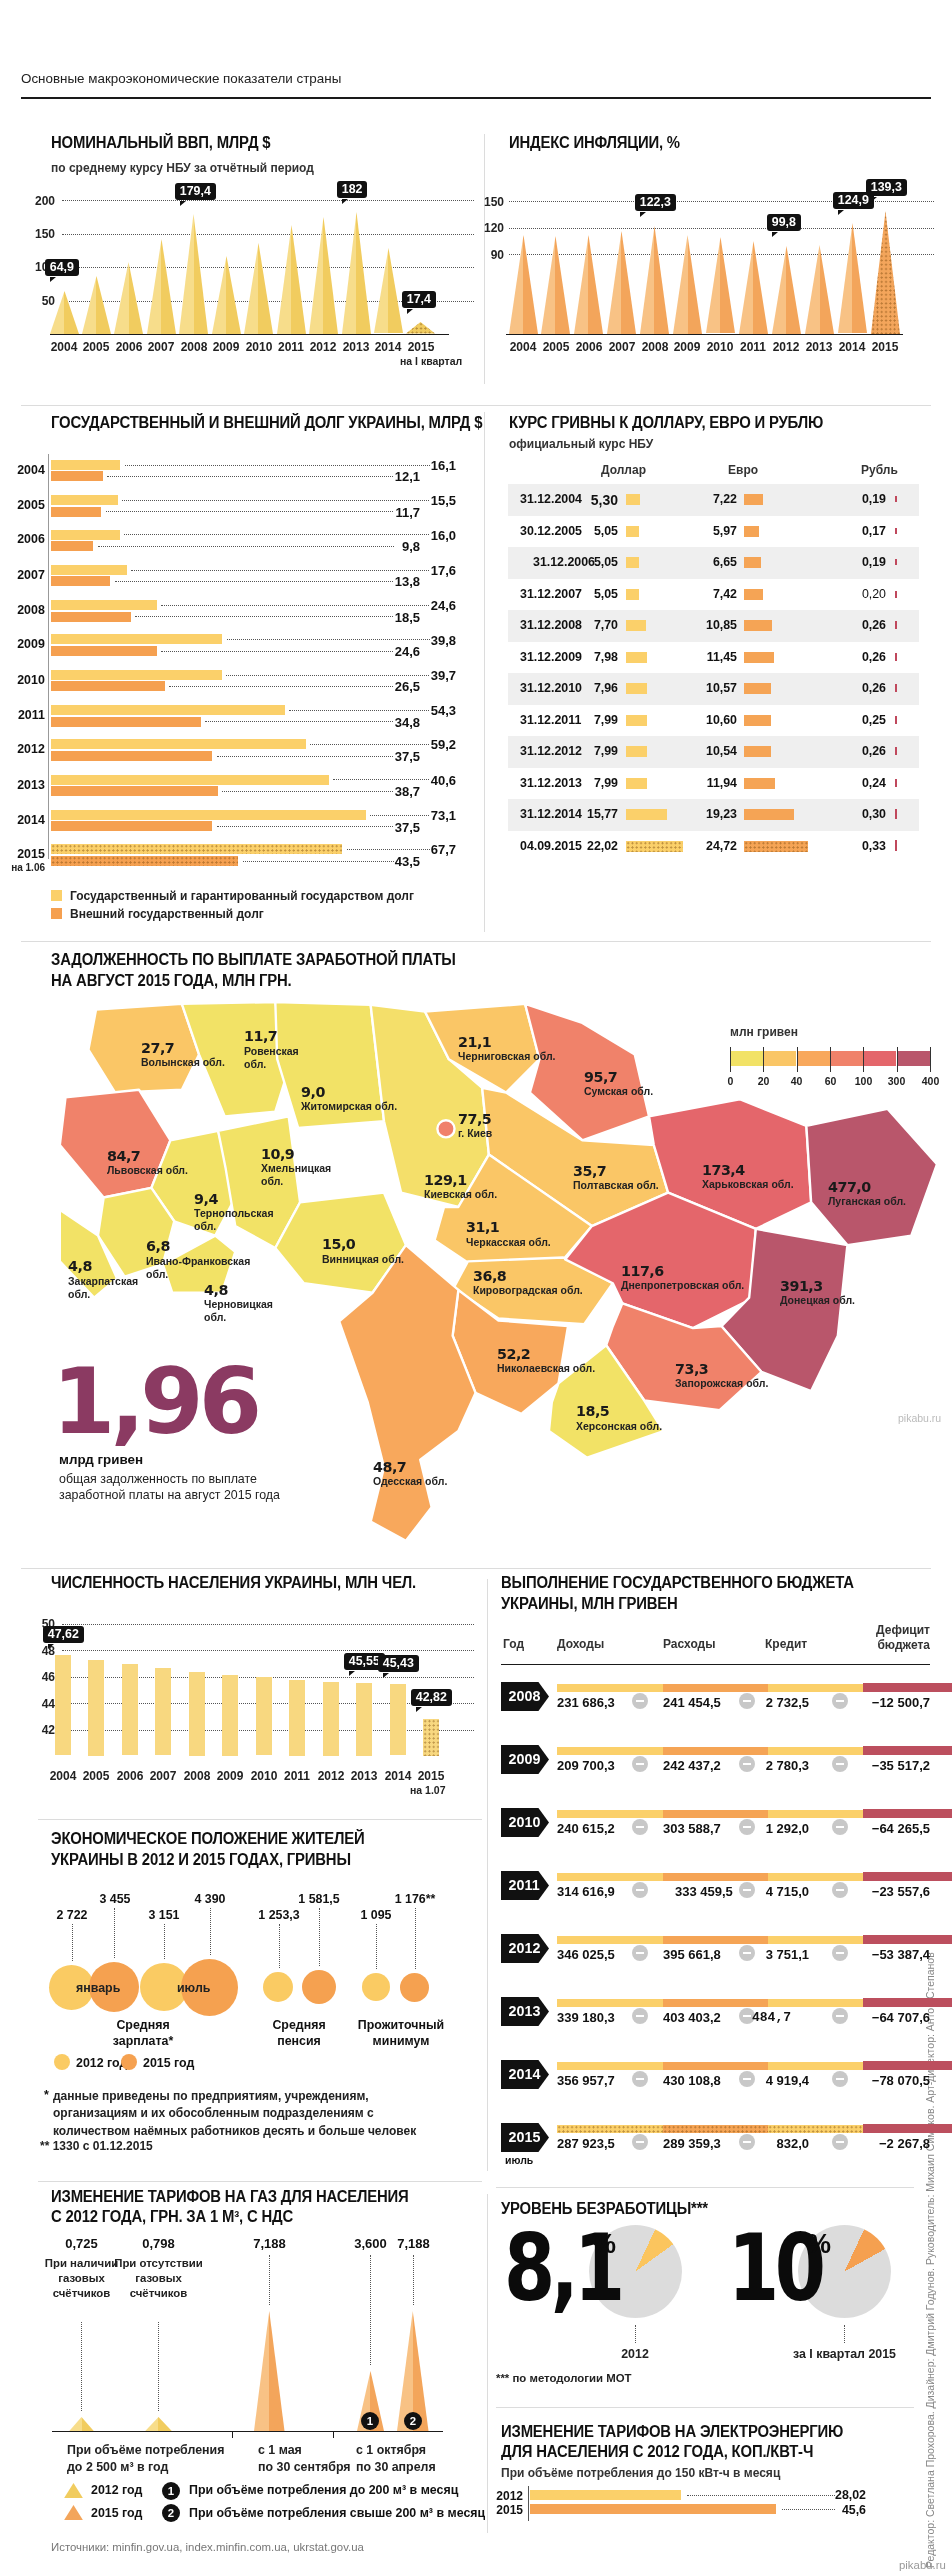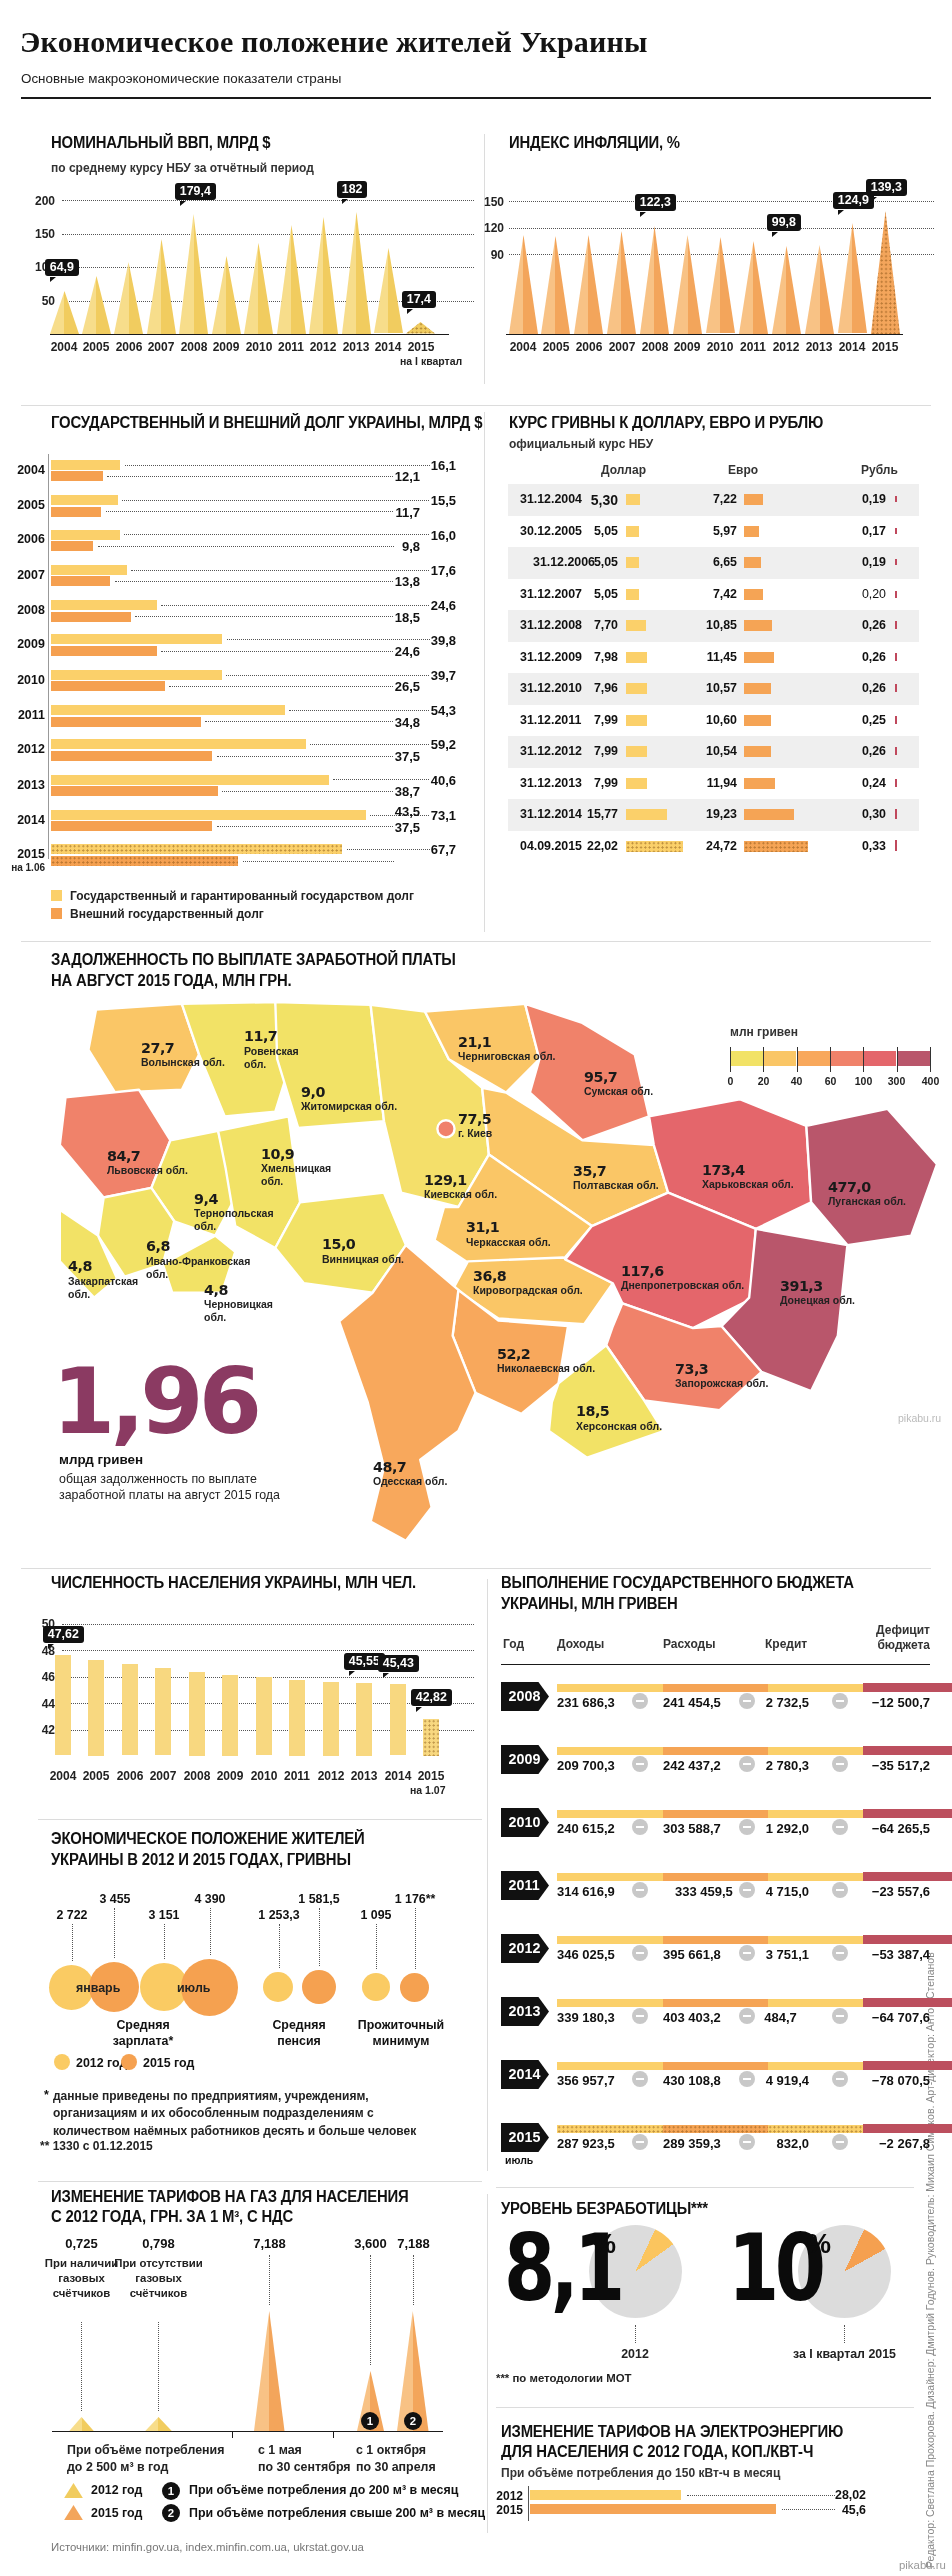--- a/index.html
+++ b/index.html
@@ -37,21 +37,20 @@
   .maplab-v{position:absolute;font-size:14.3px;font-weight:700;color:#1a1a1a;white-space:nowrap;
        font-family:"DejaVu Sans",sans-serif;letter-spacing:-0.5px;}
   .maplab-n{position:absolute;font-size:10.5px;font-weight:700;color:#222;white-space:pre-line;line-height:1.25;}
   .rot{transform:rotate(-90deg);transform-origin:0 0;}
 </style>
 </head>
 <body>
 
 <div class="page">
 
-  <div class="serif-title" style="left:20px;top:25px;">Экономическое положение жителей Украины</div>
   <div class="subtitle" style="left:21px;top:71px;">Основные макроэкономические показатели страны</div>
   <div class="rule" style="left:21px;top:97px;width:910px;height:1.9px;"></div>
 
   <div class="h" style="left:51px;top:134px;">НОМИНАЛЬНЫЙ ВВП, МЛРД $</div>
   <div class="sub" style="left:51px;top:161px;">по среднему курсу НБУ за отчётный период</div>
   <div class="h" style="left:509px;top:134px;">ИНДЕКС ИНФЛЯЦИИ, %</div>
 
   <div class="h" style="left:51px;top:414px;">ГОСУДАРСТВЕННЫЙ И ВНЕШНИЙ ДОЛГ УКРАИНЫ, МЛРД $</div>
   <div class="h" style="left:509px;top:414px;">КУРС ГРИВНЫ К ДОЛЛАРУ, ЕВРО И РУБЛЮ</div>
   <div class="sub" style="left:509px;top:437px;">официальный курс НБУ</div>
@@ -266,21 +265,21 @@
       <div class="dh" style="left: 217px; top: 826px; width: 176px;"></div>
       <div class="abs" style="left: 408px; top: 808px; width: 48px; text-align: right; font-size: 13px; font-weight: 700;">73,1</div>
       <div class="abs" style="left: 372px; top: 820px; width: 48px; text-align: right; font-size: 13px; font-weight: 700;">37,5</div>
       <div class="abs" style="left: 4.8px; top: 847px; width: 40px; text-align: right; font-size: 12.4px; font-weight: 700;">2015</div>
       <div class="abs" style="left: 0px; top: 862px; width: 45px; text-align: right; font-size: 10px; font-weight: 700; color: rgb(34, 34, 34);">на 1.06</div>
       <div class="bar hatch" style="left: 51px; top: 844px; width: 291px; height: 9.5px; background-color: rgb(251, 208, 106);"></div>
       <div class="bar hatch" style="left: 51px; top: 856px; width: 187px; height: 9.5px; background-color: rgb(245, 160, 80);"></div>
       <div class="dh" style="left: 347px; top: 849px; width: 83px;"></div>
       <div class="dh" style="left: 243px; top: 861px; width: 151px;"></div>
       <div class="abs" style="left: 408px; top: 842px; width: 48px; text-align: right; font-size: 13px; font-weight: 700;">67,7</div>
-      <div class="abs" style="left: 372px; top: 804px; width: 48px; text-align: right; font-size: 13px; font-weight: 700;">43,5</div>
+      <div class="abs" style="left: 372px; top: 854px; width: 48px; text-align: right; font-size: 13px; font-weight: 700;">43,5</div>
       <div class="abs" style="left: 51px; top: 890px; width: 11.4px; height: 11.4px; background: rgb(251, 208, 106);"></div>
       <div class="abs" style="left: 70px; top: 889px; font-size: 12px; font-weight: 700; color: rgb(34, 34, 34);">Государственный и гарантированный государством долг</div>
       <div class="abs" style="left: 51px; top: 908px; width: 11.4px; height: 11.4px; background: rgb(245, 160, 80);"></div>
       <div class="abs" style="left: 70px; top: 907px; font-size: 12px; font-weight: 700; color: rgb(34, 34, 34);">Внешний государственный долг</div>
       <div class="abs" style="left: 508px; top: 484px; width: 411px; height: 31.5px; background: rgb(239, 239, 239); z-index: 0;"></div>
       <div class="abs" style="left: 520px; top: 492px; font-size: 12.4px; font-weight: 700; z-index: 1;">31.12.2004</div>
       <div class="abs" style="left: 572px; top: 492px; width: 46px; text-align: right; font-size: 14px; font-weight: 700; z-index: 1;">5,30</div>
       <div class="bar" style="left: 626px; top: 494px; width: 13.7px; height: 10.5px; background-color: rgb(251, 208, 106); z-index: 1;"></div>
       <div class="abs" style="left: 691px; top: 492px; width: 46px; text-align: right; font-size: 12.4px; font-weight: 700; z-index: 1;">7,22</div>
       <div class="bar" style="left: 744px; top: 494px; width: 18.6px; height: 10.5px; background-color: rgb(245, 164, 85); z-index: 1;"></div>
@@ -571,21 +570,21 @@
       <div class="bar" style="left: 863px; top: 1935px; width: 10442px; height: 8.6px; background-color: rgb(188, 79, 94);"></div>
       <div class="abs" style="left: 844px; top: 1947px; width: 86px; text-align: right; font-size: 13px; font-weight: 700;">−53 387,4</div>
       <div class="ybadge" style="left: 501px; top: 1997px;">2013</div>
       <div class="bar" style="left: 557px; top: 1999px; width: 66339px; height: 7.6px; background-color: rgb(251, 208, 106);"></div>
       <div class="abs" style="left: 557px; top: 2010px; font-size: 13px; font-weight: 700;">339 180,3</div>
       <div class="minus" style="left: 632px; top: 2008px;"></div>
       <div class="bar" style="left: 663px; top: 1999px; width: 78900px; height: 7.6px; background-color: rgb(245, 164, 85);"></div>
       <div class="abs" style="left: 663px; top: 2010px; font-size: 13px; font-weight: 700;">403 403,2</div>
       <div class="minus" style="left: 739px; top: 2008px;"></div>
       <div class="bar" style="left: 768px; top: 1999px; width: 95px; height: 7.6px; background-color: rgb(251, 208, 106);"></div>
-      <div class="abs" style="left: 752px; top: 2010px; width: 57px; text-align: center; font-size: 13px; font-weight: 700;">484,7</div>
+      <div class="abs" style="left: 752px; top: 2010px; width: 57px; text-align: left; font-size: 13px; font-weight: 700; font-family: Liberation Mono, monospace;">484,7</div>
       <div class="minus" style="left: 832px; top: 2008px;"></div>
       <div class="bar" style="left: 863px; top: 1998px; width: 12656px; height: 8.6px; background-color: rgb(188, 79, 94);"></div>
       <div class="abs" style="left: 844px; top: 2010px; width: 86px; text-align: right; font-size: 13px; font-weight: 700;">−64 707,6</div>
       <div class="ybadge" style="left: 501px; top: 2060px;">2014</div>
       <div class="bar" style="left: 557px; top: 2062px; width: 69816px; height: 7.6px; background-color: rgb(251, 208, 106);"></div>
       <div class="abs" style="left: 557px; top: 2073px; font-size: 13px; font-weight: 700;">356 957,7</div>
       <div class="minus" style="left: 632px; top: 2071px;"></div>
       <div class="bar" style="left: 663px; top: 2062px; width: 84123px; height: 7.6px; background-color: rgb(245, 164, 85);"></div>
       <div class="abs" style="left: 663px; top: 2073px; font-size: 13px; font-weight: 700;">430 108,8</div>
       <div class="minus" style="left: 739px; top: 2071px;"></div>

